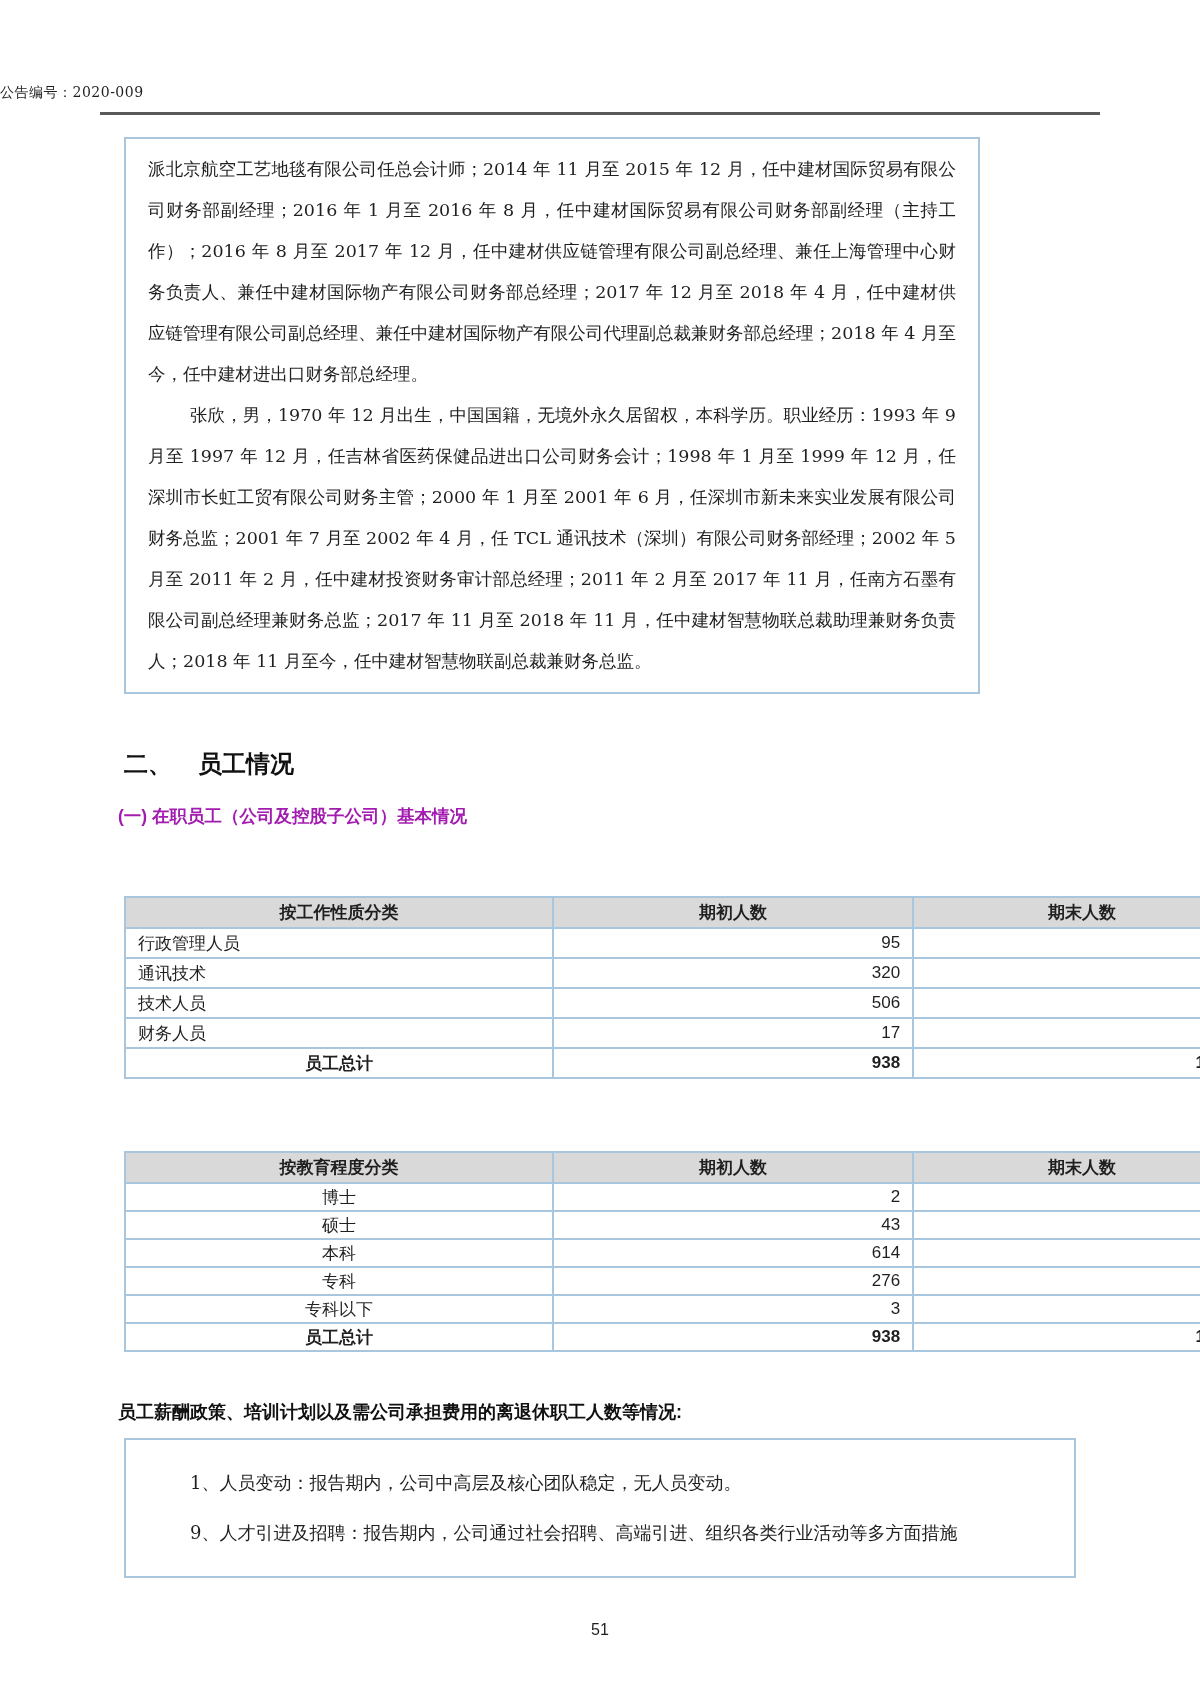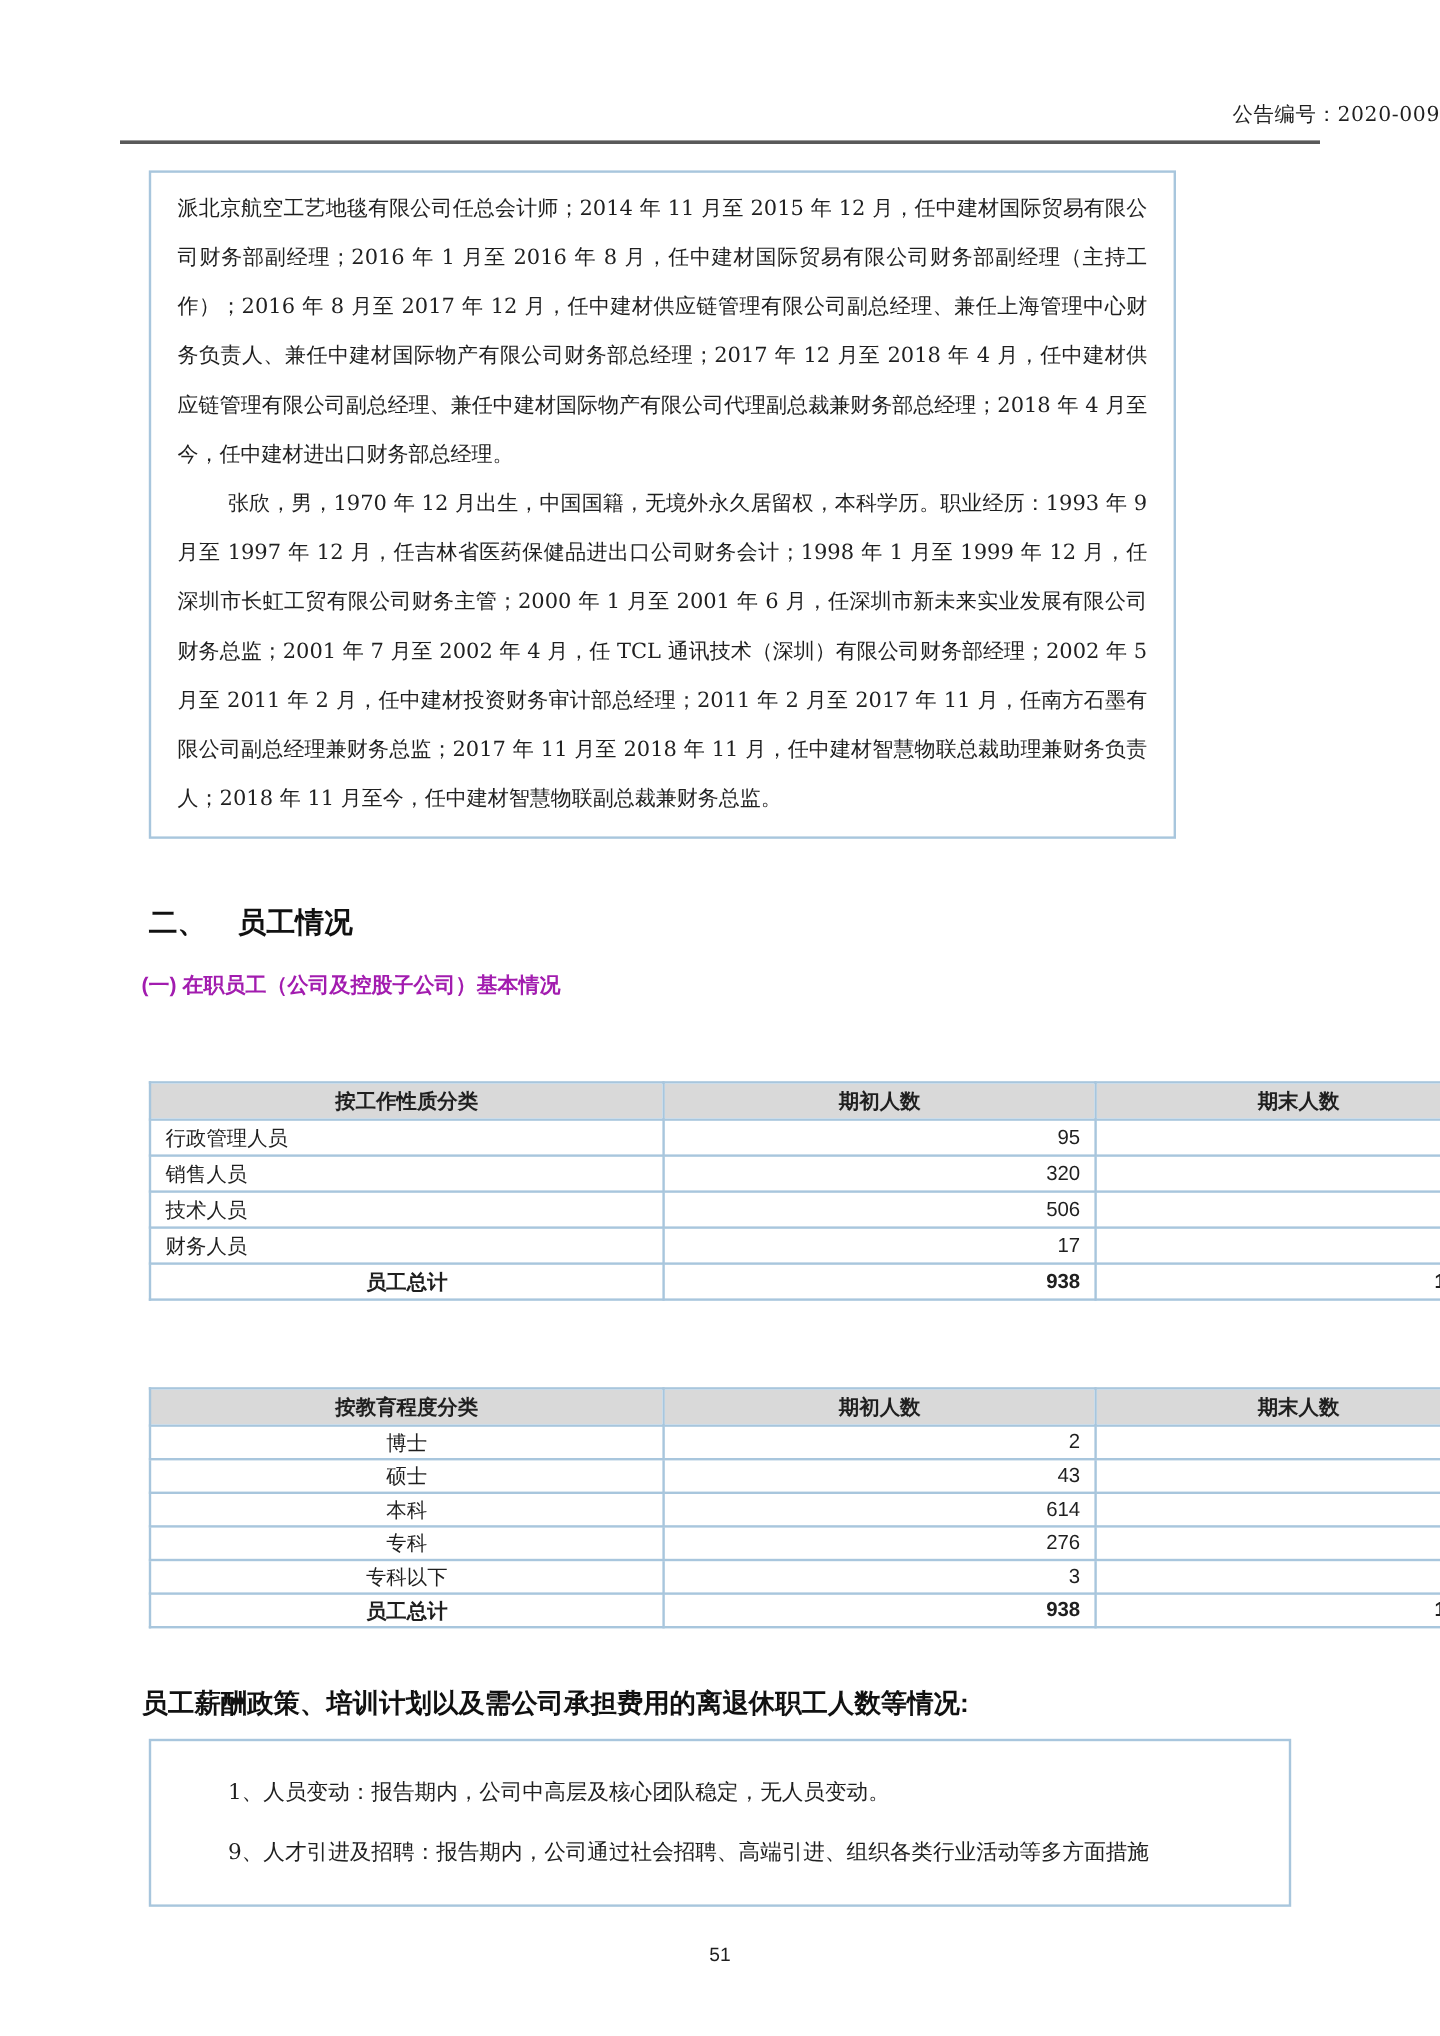--- a/index.html
+++ b/index.html
@@ -8,22 +8,23 @@
     width:1200px;
     height:1697px;
     background:#ffffff;
     font-family:"DejaVu Serif", serif;
     color:#1f1f1f;
     overflow:hidden;
   }
   
   .notice{
     padding-top:84px;
-    text-align:right;
-    font-size:17px;
+    padding-right:190px;
+    text-align:left;
+    font-size:14px;
     letter-spacing:0.5px;
   }
   .rule{
     margin:10px 100px 0 100px;
     border:0;
     border-top:3px solid #595959;
   }
   
   .bio-box{
     box-sizing:border-box;
@@ -90,21 +91,21 @@
   tr.total-row td{
     font-weight:700;
     font-family:"Liberation Sans", sans-serif;
   }
   tr.total-row td.label{text-align:center;}
   
   .policy-heading{
     margin:48px 0 0 118px;
     font-family:"Liberation Sans", sans-serif;
     font-weight:700;
-    font-size:22px;
+    font-size:18px;
     color:#111;
   }
   .policy-box{
     box-sizing:border-box;
     margin:14px 0 0 124px;
     width:952px;
     border:2px solid #a8c6dd;
     padding:10px 22px;
     font-size:18px;
   }
@@ -155,21 +156,21 @@
         <th>期末人数</th>
       </tr>
     </thead>
     <tbody>
       <tr>
         <td class="label">行政管理人员</td>
         <td class="num">95</td>
         <td class="num">133</td>
       </tr>
       <tr>
-        <td class="label">销售人员</td>
+        <td class="label">通讯技术</td>
         <td class="num">320</td>
         <td class="num">320</td>
       </tr>
       <tr>
         <td class="label">技术人员</td>
         <td class="num">506</td>
         <td class="num">565</td>
       </tr>
       <tr>
         <td class="label">财务人员</td>

